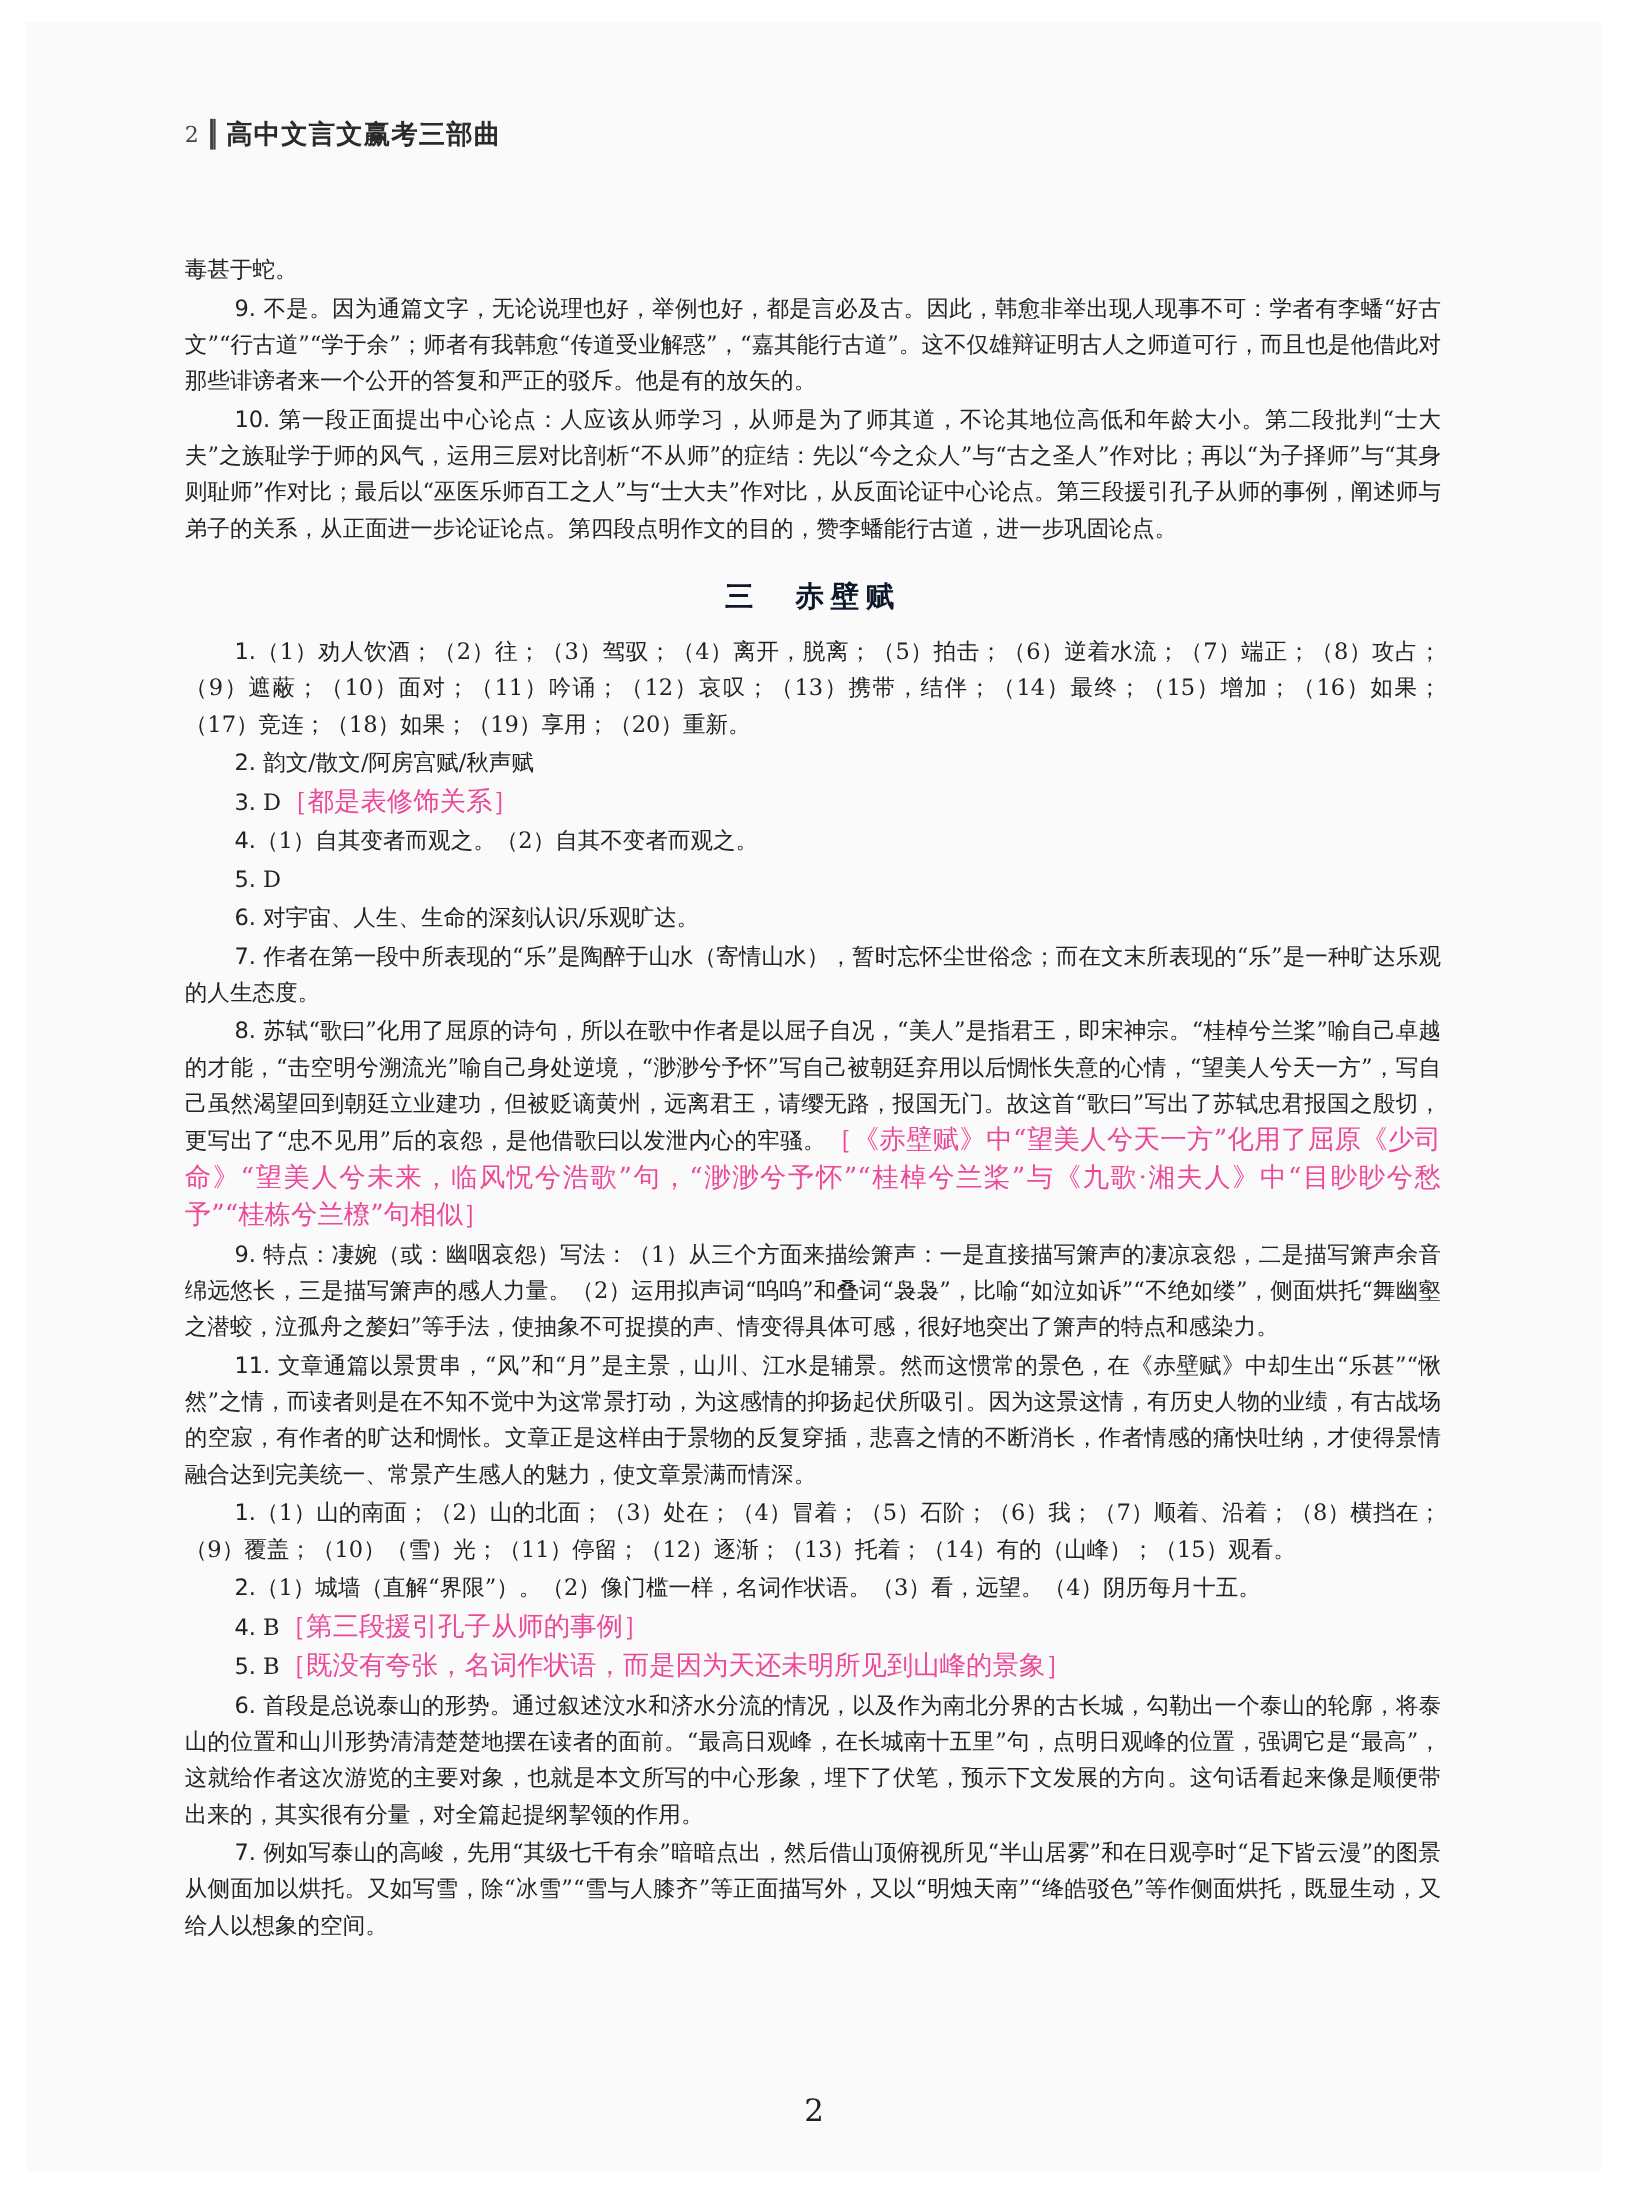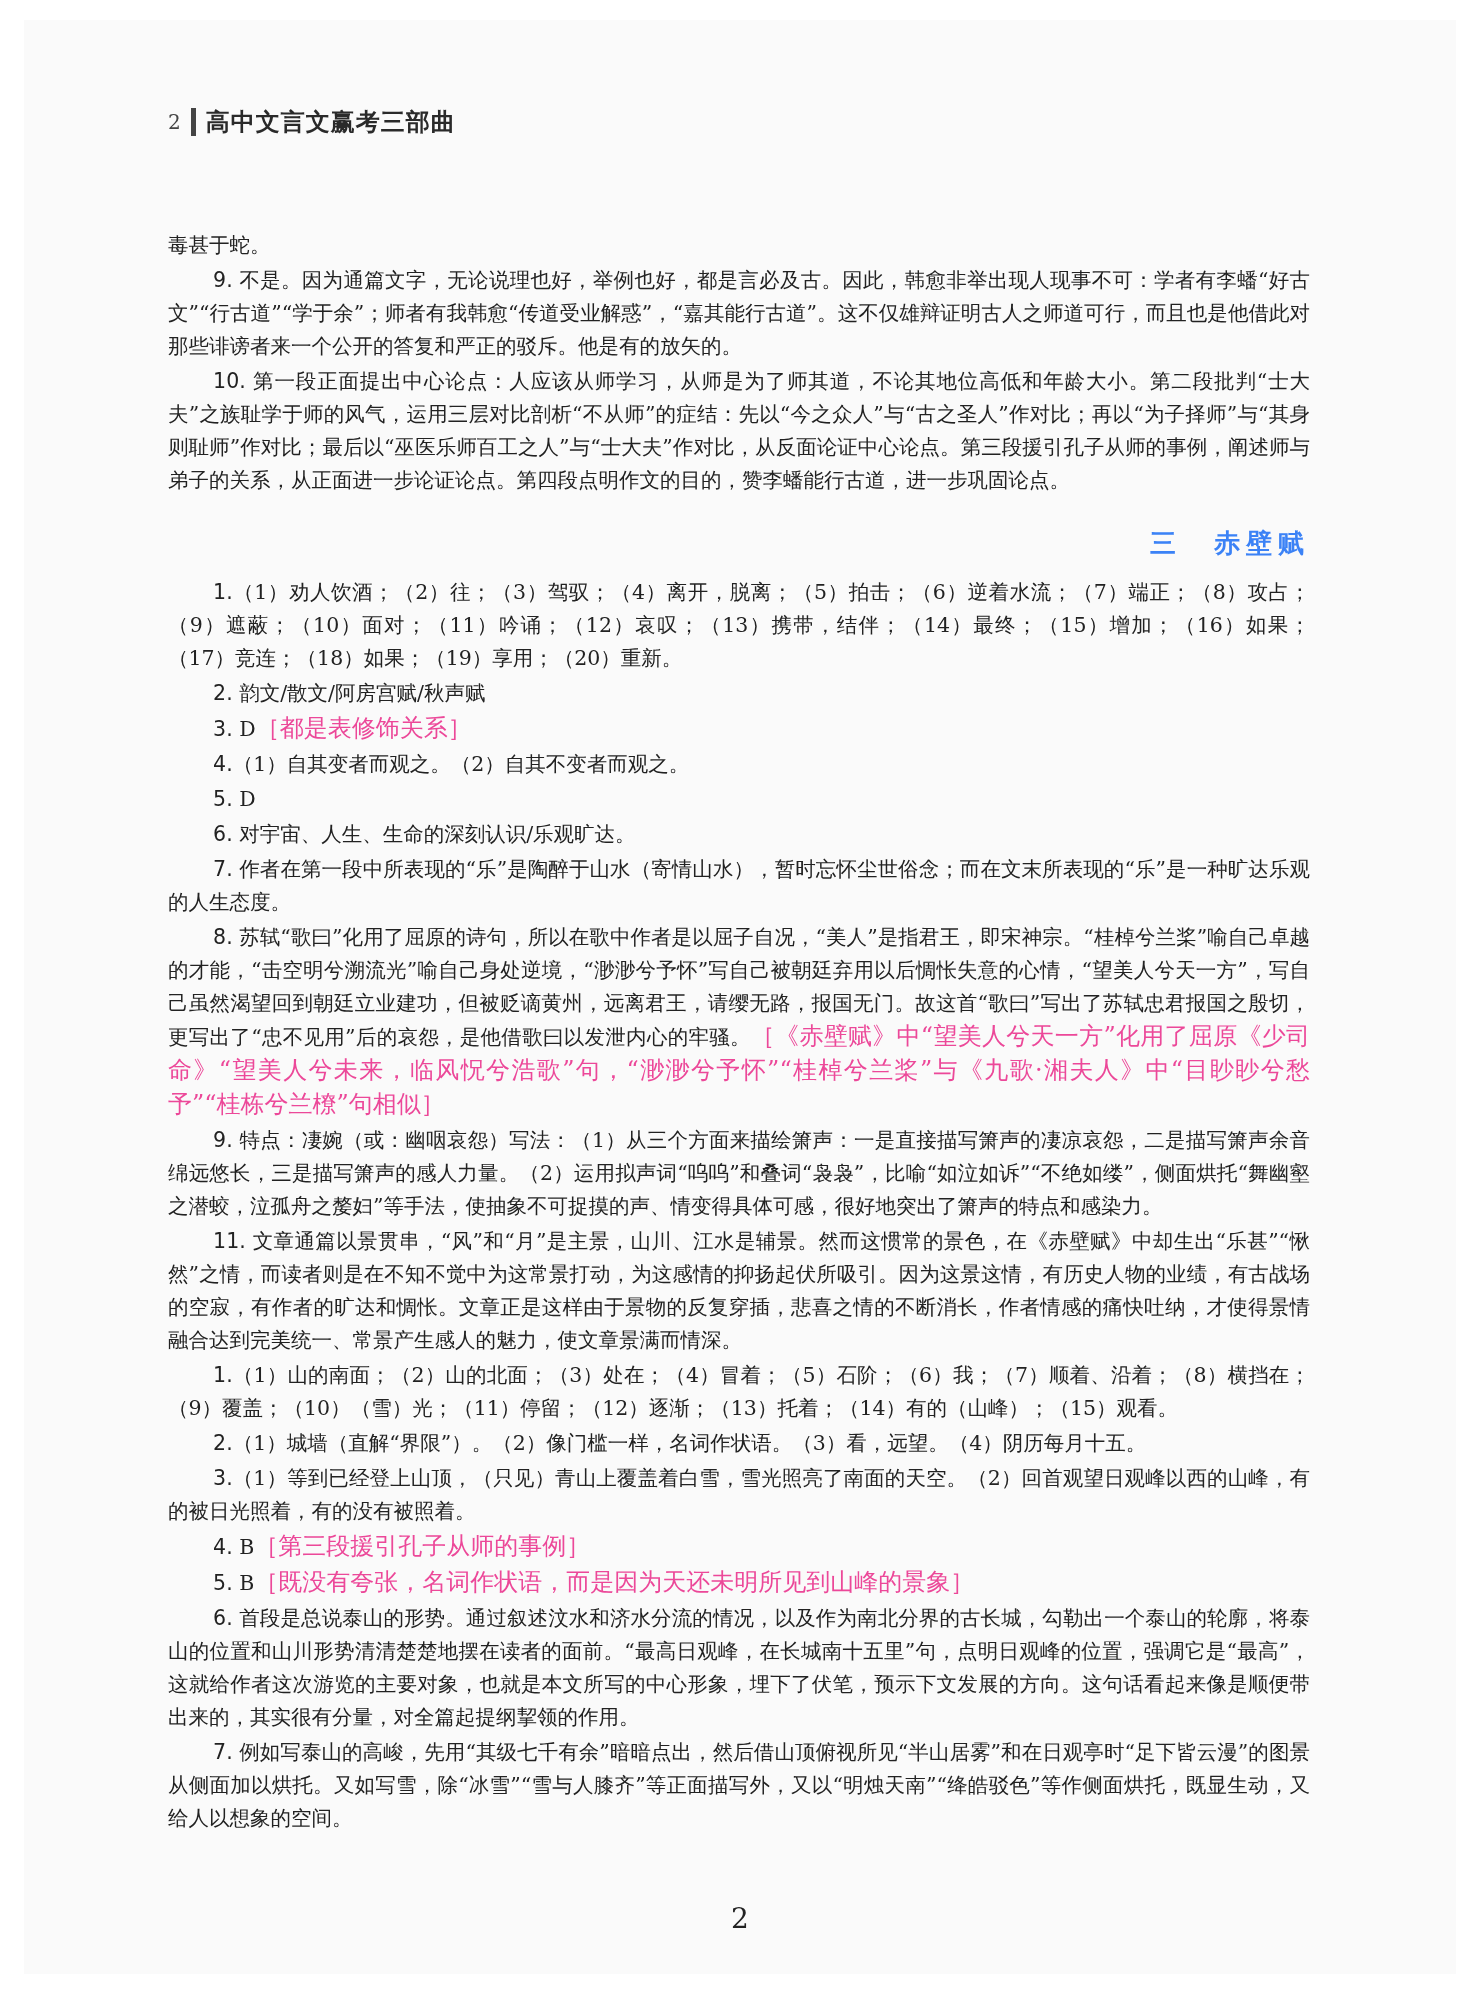--- a/index.html
+++ b/index.html
@@ -20,22 +20,22 @@
     position: absolute; left: 168px; top: 183px; width: 1142px;
     font-family: "DejaVu Serif", serif; font-size: 20.5px; line-height: 33px; color: #222;
     text-align: justify;
     margin-top: 46px;
   }
   .content p { margin: 0 0 2px 0; text-indent: 2.2em; }
   .content p.noindent { text-indent: 0; }
   .content .num { font-family: "DejaVu Sans", sans-serif; }
   .note { color: #ec4899; font-size: 24px; }
   .section-title {
-    text-align: right; font-weight: bold; font-size: 26px; letter-spacing: 6px;
-    margin: 30px 0 16px 0; color: #3b82f6; text-indent: 0 !important;
+    text-align: center; font-weight: bold; font-size: 26px; letter-spacing: 6px;
+    margin: 30px 0 16px 0; color: #0f172a; text-indent: 0 !important;
   }
   .footer-num {
     position: absolute; left: 0; width: 1480px; top: 1902px; text-align: center;
     font-family: "DejaVu Serif", serif; font-size: 28px; color: #222;
   }
 </style>
 </head>
 <body>
 
 <div class="page"></div>
@@ -58,20 +58,19 @@
   <p><span class="num">4.</span><span>（1）自其变者而观之。（2）自其不变者而观之。</span></p>
   <p><span class="num">5.</span> <span>D</span></p>
   <p><span class="num">6.</span> <span>对宇宙、人生、生命的深刻认识/乐观旷达。</span></p>
   <p><span class="num">7.</span> <span>作者在第一段中所表现的“乐”是陶醉于山水（寄情山水），暂时忘怀尘世俗念；而在文末所表现的“乐”是一种旷达乐观的人生态度。</span></p>
   <p><span class="num">8.</span> <span>苏轼“歌曰”化用了屈原的诗句，所以在歌中作者是以屈子自况，“美人”是指君王，即宋神宗。“桂棹兮兰桨”喻自己卓越的才能，“击空明兮溯流光”喻自己身处逆境，“渺渺兮予怀”写自己被朝廷弃用以后惆怅失意的心情，“望美人兮天一方”，写自己虽然渴望回到朝廷立业建功，但被贬谪黄州，远离君王，请缨无路，报国无门。故这首“歌曰”写出了苏轼忠君报国之殷切，更写出了“忠不见用”后的哀怨，是他借歌曰以发泄内心的牢骚。</span><span class="note">［《赤壁赋》中“望美人兮天一方”化用了屈原《少司命》“望美人兮未来，临风怳兮浩歌”句，“渺渺兮予怀”“桂棹兮兰桨”与《九歌·湘夫人》中“目眇眇兮愁予”“桂栋兮兰橑”句相似］</span></p>
   <p><span class="num">9.</span> <span>特点：凄婉（或：幽咽哀怨）写法：（1）从三个方面来描绘箫声：一是直接描写箫声的凄凉哀怨，二是描写箫声余音绵远悠长，三是描写箫声的感人力量。（2）运用拟声词“呜呜”和叠词“袅袅”，比喻“如泣如诉”“不绝如缕”，侧面烘托“舞幽壑之潜蛟，泣孤舟之嫠妇”等手法，使抽象不可捉摸的声、情变得具体可感，很好地突出了箫声的特点和感染力。</span></p>
   <p><span class="num">11.</span> <span>文章通篇以景贯串，“风”和“月”是主景，山川、江水是辅景。然而这惯常的景色，在《赤壁赋》中却生出“乐甚”“愀然”之情，而读者则是在不知不觉中为这常景打动，为这感情的抑扬起伏所吸引。因为这景这情，有历史人物的业绩，有古战场的空寂，有作者的旷达和惆怅。文章正是这样由于景物的反复穿插，悲喜之情的不断消长，作者情感的痛快吐纳，才使得景情融合达到完美统一、常景产生感人的魅力，使文章景满而情深。</span></p>
 
   <p><span class="num">1.</span><span>（1）山的南面；（2）山的北面；（3）处在；（4）冒着；（5）石阶；（6）我；（7）顺着、沿着；（8）横挡在；（9）覆盖；（10）（雪）光；（11）停留；（12）逐渐；（13）托着；（14）有的（山峰）；（15）观看。</span></p>
   <p><span class="num">2.</span><span>（1）城墙（直解“界限”）。（2）像门槛一样，名词作状语。（3）看，远望。（4）阴历每月十五。</span></p>
-  <p><span class="num">3.</span><span>（1）等到已经登上山顶，（只见）青山上覆盖着白雪，雪光照亮了南面的天空。（2）回首观望日观峰以西的山峰，有的被日光照着，有的没有被照着。</span></p>
   <p><span class="num">4.</span> <span>B</span><span class="note">［第三段援引孔子从师的事例］</span></p>
   <p><span class="num">5.</span> <span>B</span><span class="note">［既没有夸张，名词作状语，而是因为天还未明所见到山峰的景象］</span></p>
   <p><span class="num">6.</span> <span>首段是总说泰山的形势。通过叙述汶水和济水分流的情况，以及作为南北分界的古长城，勾勒出一个泰山的轮廓，将泰山的位置和山川形势清清楚楚地摆在读者的面前。“最高日观峰，在长城南十五里”句，点明日观峰的位置，强调它是“最高”，这就给作者这次游览的主要对象，也就是本文所写的中心形象，埋下了伏笔，预示下文发展的方向。这句话看起来像是顺便带出来的，其实很有分量，对全篇起提纲挈领的作用。</span></p>
   <p><span class="num">7.</span> <span>例如写泰山的高峻，先用“其级七千有余”暗暗点出，然后借山顶俯视所见“半山居雾”和在日观亭时“足下皆云漫”的图景从侧面加以烘托。又如写雪，除“冰雪”“雪与人膝齐”等正面描写外，又以“明烛天南”“绛皓驳色”等作侧面烘托，既显生动，又给人以想象的空间。</span></p>
 </div>
 
 <div class="footer-num">2</div>
 
 </body></html>

